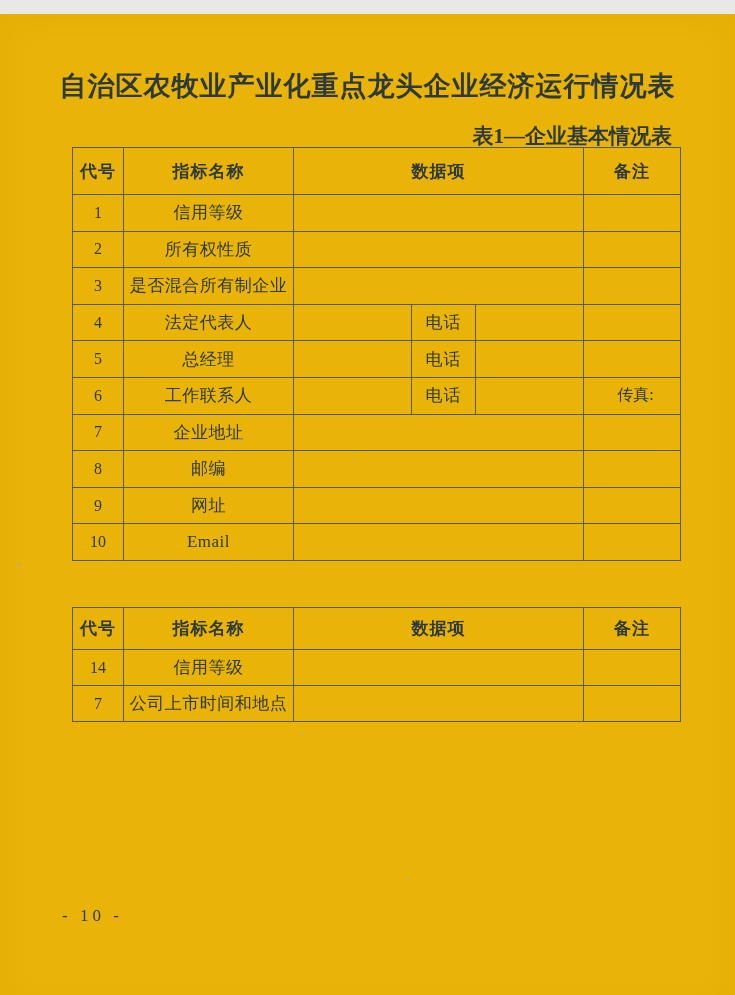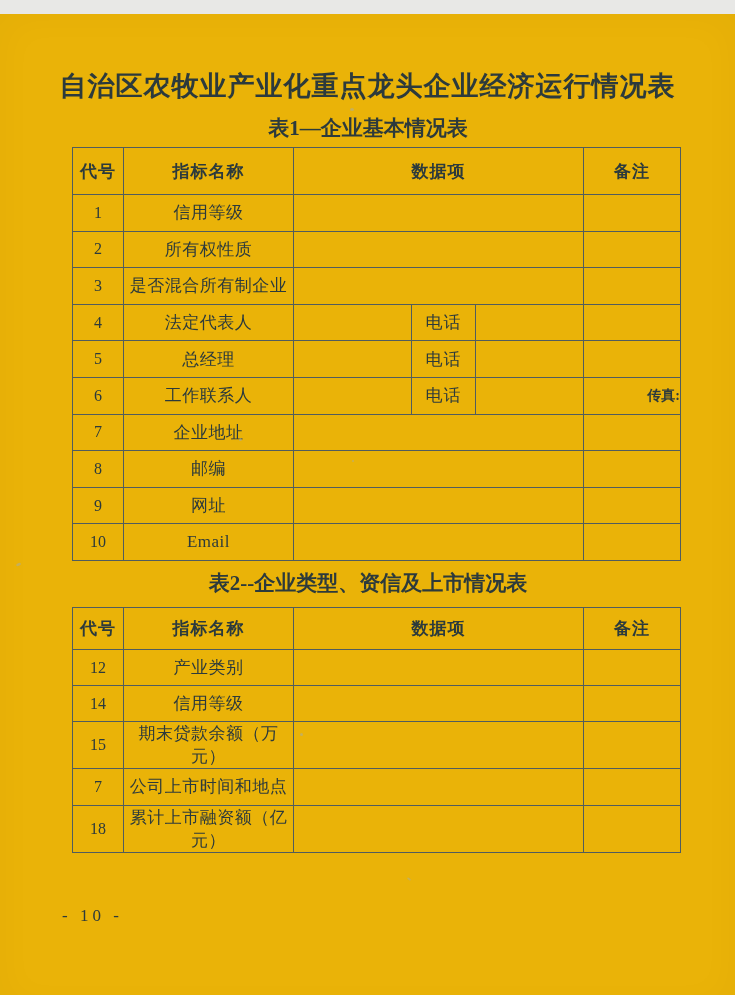--- a/index.html
+++ b/index.html
@@ -14,21 +14,21 @@
     box-shadow:inset 0 0 40px rgba(0,0,0,0.03);
   }
   .doc-title{
     position:absolute;left:40px;top:54px;width:655px;margin:0;
     text-align:center;font-size:27px;font-weight:bold;letter-spacing:1px;
   }
   .caption{
     position:absolute;left:64px;width:608px;margin:0;
     text-align:center;font-weight:bold;font-size:21px;
   }
-  .caption-1{top:100px;}
+  .caption-1{top:108px;text-align:right;}
   .caption-2{top:555px;}
   table.form-table{
     position:absolute;left:72px;width:608px;
     border-collapse:collapse;table-layout:fixed;
   }
   .t1{top:133px;}
   .t2{top:593px;}
   .form-table td,.form-table th{
     border:1px solid #515c5e;
     padding:0;
@@ -41,21 +41,21 @@
   .t2 thead tr{height:42px;}
   .t2 tbody tr{height:36.2px;}
   .c-code{font-size:16px;}
   .c-ind{font-size:17px;letter-spacing:0.5px;}
   .c-data.split{position:relative;}
   .split-wrap{position:absolute;inset:0;display:flex;align-items:stretch;}
   .sub{display:flex;align-items:center;justify-content:center;}
   .s-left{width:117px;border-right:1px solid #515c5e;}
   .s-phone{width:63px;border-right:1px solid #515c5e;font-size:17px;letter-spacing:1px;}
   .s-right{flex:1;}
-  .c-rem.fax{text-align:right;padding-left:7px;font-size:14px;font-weight:bold;}
+  .c-rem.fax{text-align:center;padding-left:7px;font-size:16px;}
   .page-number{
     position:absolute;left:62px;top:892px;
     font-size:17px;letter-spacing:4px;
   }
   .speck{position:absolute;background:#a3adac;border-radius:50%;opacity:.5;}
 </style>
 </head>
 <body>
 
 <div class="page">
@@ -154,65 +154,46 @@
       </tr>
       <tr>
         <td class="c-code">10</td>
         <td class="c-ind">Email</td>
         <td class="c-data"></td>
         <td class="c-rem"></td>
       </tr>
     </tbody>
   </table>
 
-  <div class="caption caption-2">表2--企业类型、资信及上市情况表</div>
 
   <table class="form-table t2">
     <colgroup>
         <col style="width:51px">
         <col style="width:170px">
         <col style="width:290px">
         <col style="width:97px">
       </colgroup>
     <thead>
       <tr>
         <th>代号</th>
         <th>指标名称</th>
         <th>数据项</th>
         <th>备注</th>
       </tr>
     </thead>
     <tbody>
       <tr>
-        <td class="c-code">12</td>
-        <td class="c-ind">产业类别</td>
-        <td class="c-data"></td>
-        <td class="c-rem"></td>
-      </tr>
-      <tr>
         <td class="c-code">14</td>
         <td class="c-ind">信用等级</td>
         <td class="c-data"></td>
         <td class="c-rem"></td>
       </tr>
       <tr>
-        <td class="c-code">15</td>
-        <td class="c-ind">期末贷款余额（万元）</td>
-        <td class="c-data"></td>
-        <td class="c-rem"></td>
-      </tr>
-      <tr>
         <td class="c-code">7</td>
         <td class="c-ind">公司上市时间和地点</td>
-        <td class="c-data"></td>
-        <td class="c-rem"></td>
-      </tr>
-      <tr>
-        <td class="c-code">18</td>
-        <td class="c-ind">累计上市融资额（亿元）</td>
         <td class="c-data"></td>
         <td class="c-rem"></td>
       </tr>
     </tbody>
   </table>
 
   <div class="page-number">- 10 -</div>
 
   <div class="speck" style="left:350px;top:94px;width:4px;height:3px;"></div>
   <div class="speck" style="left:239px;top:424px;width:3px;height:3px;"></div>

